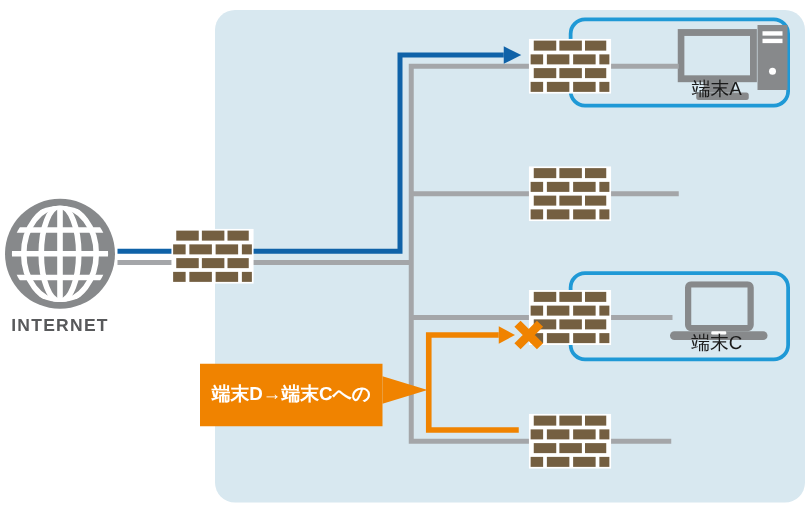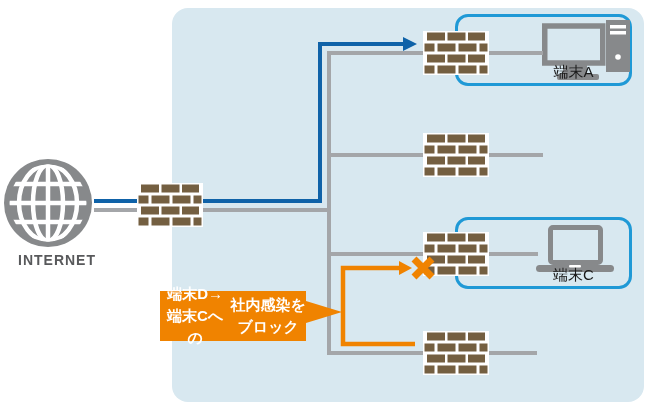--- a/index.html
+++ b/index.html
@@ -28,21 +28,21 @@
   .lines-layer { position:absolute; left:0; top:0; width:648px; height:410px; }
   .firewall { position:absolute; width:66px; height:44px; }
   .fw-main { left:137px; top:183px; }
   .fw-a { left:423px; top:31px; }
   .fw-b { left:423px; top:133px; }
   .fw-c { left:423px; top:232px; }
   .fw-d { left:423px; top:331px; }
   .x-mark { position:absolute; left:410px; top:255px; width:26px; height:26px; }
   .internet-globe { position:absolute; left:3px; top:158px; width:90px; height:90px; }
   .internet-label {
-    position:absolute; left:0; top:252px; width:96px; text-align:right;
+    position:absolute; left:0; top:252px; width:96px; text-align:center;
     font-size:14px; font-weight:bold; letter-spacing:1px; color:#58595b;
   }
   .callout {
     position:absolute; left:160px; top:291px; width:146px; height:50px;
     background:#f08300; color:#ffffff; font-weight:bold; font-size:15px;
     display:flex; flex-direction:row; align-items:center; justify-content:center;
     line-height:1.45; text-align:center;
   }
   .callout-pointer {
     position:absolute; left:306px; top:301px; width:0; height:0;
@@ -157,17 +157,16 @@
     <path d="M4 4 L22 22 M22 4 L4 22" stroke="#f08300" stroke-width="7" fill="none"></path>
   </svg>
 
   <svg class="internet-globe">
       <use href="#sym-globe"></use>
     </svg>
   <div class="internet-label">INTERNET</div>
 
   <div class="callout">
     <div>端末D→端末Cへの</div>
-    <div>社内感染をブロック</div>
   </div>
   <div class="callout-pointer"></div>
 
 </div>
 
 </body></html>

